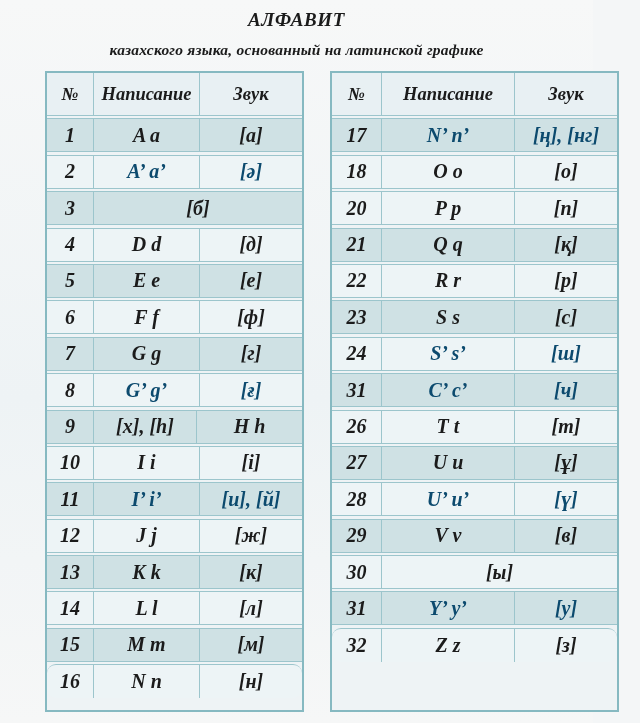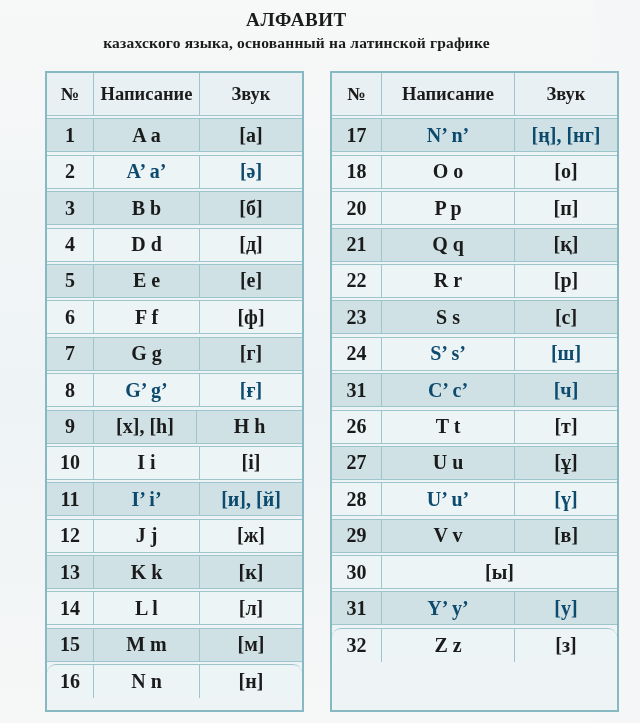--- a/index.html
+++ b/index.html
@@ -8,29 +8,30 @@
     background: #f4f6f7;
     font-family: "Liberation Serif", "DejaVu Serif", serif;
     font-weight: bold;
     color: #1b1b1b;
     overflow: hidden;
   }
   .page {
     width: 593px; height: 723px;
     background: linear-gradient(180deg, #f7f8f8 0%, #eef3f5 55%, #f6f7f7 100%);
     position: relative;
+    font-style: italic;
   }
   .title-block { text-align: center; padding-top: 9px; }
   .title {
     font-size: 19px;
     letter-spacing: 0.6px;
   }
   .subtitle {
     font-size: 15.5px;
-    margin-top: 3px;
+    margin-top: 10px;
     letter-spacing: 0.2px;
   }
   .tables-wrap {
     position: absolute;
     top: 71px;
     left: 45px;
     display: flex;
     gap: 26px;
   }
   .alpha-table {
@@ -102,21 +103,20 @@
   </div>
 
   <div class="t-row stripe-b accent">
     <div class="cell num">2</div>
     <div class="cell writing">A’ a’</div>
     <div class="cell sound">[ә]</div>
   </div>
 
   <div class="t-row stripe-a">
     <div class="cell num">3</div>
-    <div class="cell writing">B b</div>
     <div class="cell sound">[б]</div>
   </div>
 
   <div class="t-row stripe-b">
     <div class="cell num">4</div>
     <div class="cell writing">D d</div>
     <div class="cell sound">[д]</div>
   </div>
 
   <div class="t-row stripe-a">

